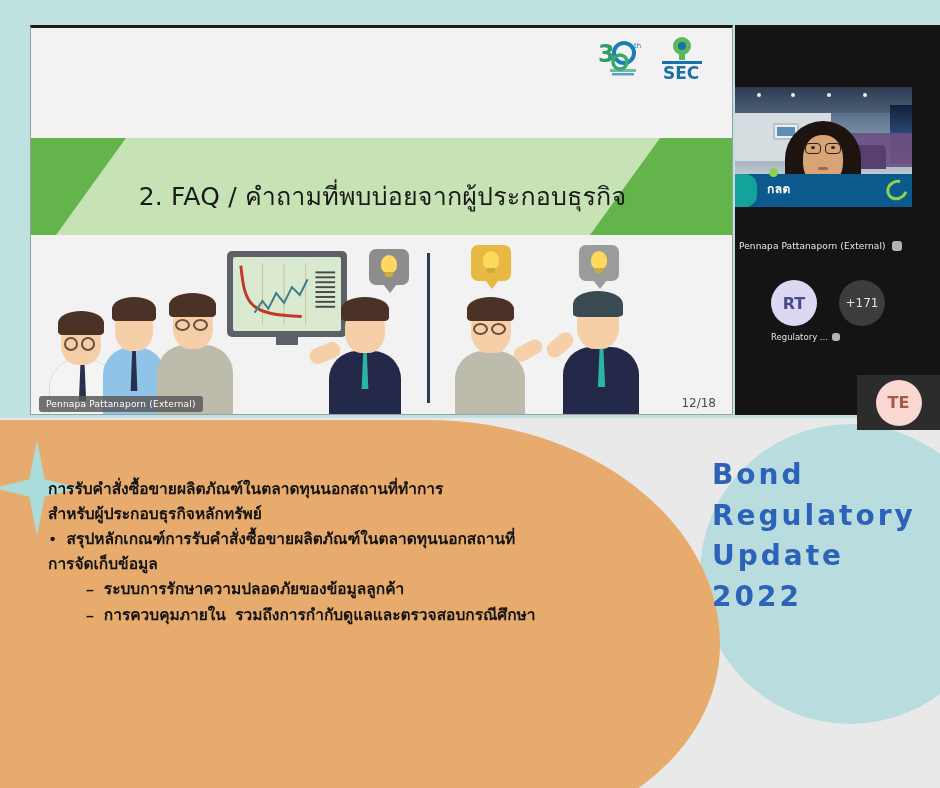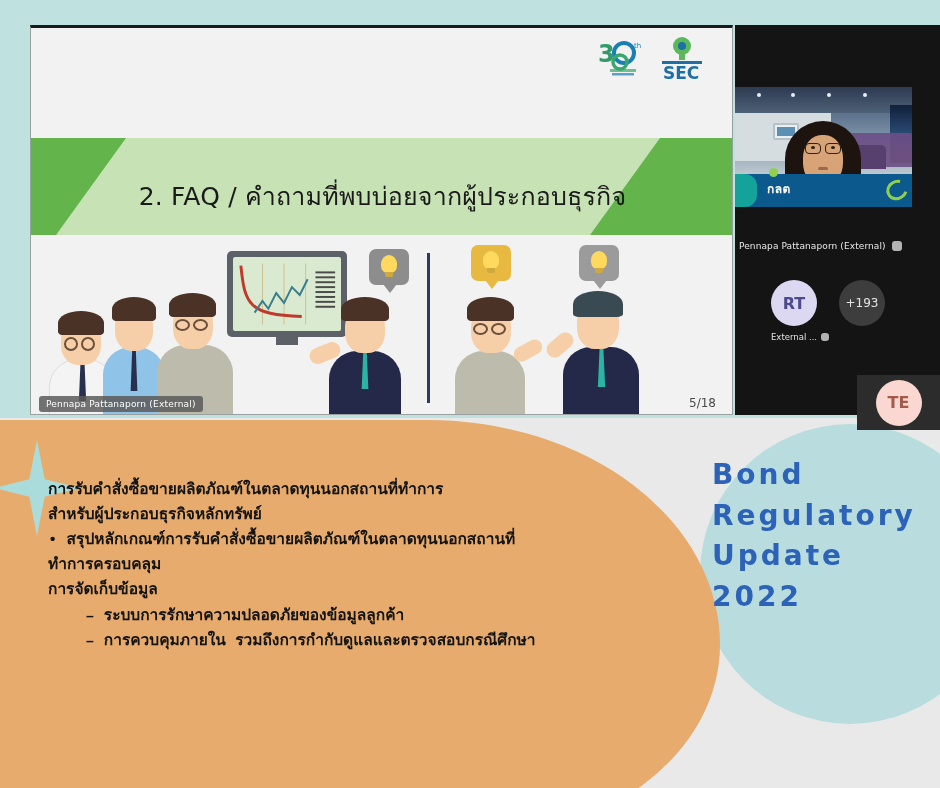--- a/index.html
+++ b/index.html
@@ -377,21 +377,21 @@
         <div class="head" style="left:26px; top:8px; width:42px; height:50px;"></div>
         <div class="hair" style="left:22px; top:0px; width:50px; height:26px; background:#3a4a52;"></div>
         <div class="body-sh" style="left:-6px; top:46px; width:30px; height:16px; background:#f6cfa9; border-radius:8px; transform:rotate(-40deg);"></div>
       </div>
 
       <div class="bubble" style="left:548px; top:2px; background:#9b9b9b; color:#9b9b9b;">
         <div class="bulb"></div>
       </div>
 
       <div class="presenter-tag">Pennapa Pattanaporn (External)</div>
-      <div class="page-no">5/18</div>
+      <div class="page-no">12/18</div>
     </div>
   </div>
 
   <div class="rail">
 
     <div class="cam">
       <div class="cam-room">
         <div class="cam-ceiling">
           <div class="ceil-dot" style="left:22px"></div>
           <div class="ceil-dot" style="left:56px"></div>
@@ -427,39 +427,38 @@
 
     <div class="rail-name">
       <span>Pennapa Pattanaporn (External)</span>
       <span class="mic-off"></span>
     </div>
 
     <div class="tile-row">
       <div class="avatar-wrap" style="left:36px; top:10px;">
         <div class="avatar av-rt">RT</div>
         <div class="tile-label">
-          <span>External ...</span>
+          <span>Regulatory ...</span>
           <span class="mic-off" style="width:8px;height:8px;"></span>
         </div>
       </div>
       <div class="avatar-wrap" style="left:104px; top:10px;">
-        <div class="avatar av-more">+193</div>
+        <div class="avatar av-more">+171</div>
       </div>
     </div>
 
     <div class="tile-bottom">
       <div class="avatar av-te">TE</div>
     </div>
   </div>
 
   <div class="notes">
     <p>การรับคำสั่งซื้อขายผลิตภัณฑ์ในตลาดทุนนอกสถานที่ทำการ</p>
     <p>สำหรับผู้ประกอบธุรกิจหลักทรัพย์</p>
     <p>• สรุปหลักเกณฑ์การรับคำสั่งซื้อขายผลิตภัณฑ์ในตลาดทุนนอกสถานที่</p>
-    <p>ทำการครอบคลุม</p>
     <p>การจัดเก็บข้อมูล</p>
     <p>&nbsp;&nbsp;&nbsp;&nbsp;– ระบบการรักษาความปลอดภัยของข้อมูลลูกค้า</p>
     <p>&nbsp;&nbsp;&nbsp;&nbsp;– การควบคุมภายใน รวมถึงการกำกับดูแลและตรวจสอบกรณีศึกษา</p>
   </div>
 
   <div class="headline">
     <div>Bond</div>
     <div>Regulatory</div>
     <div>Update</div>
     <div>2022</div>

